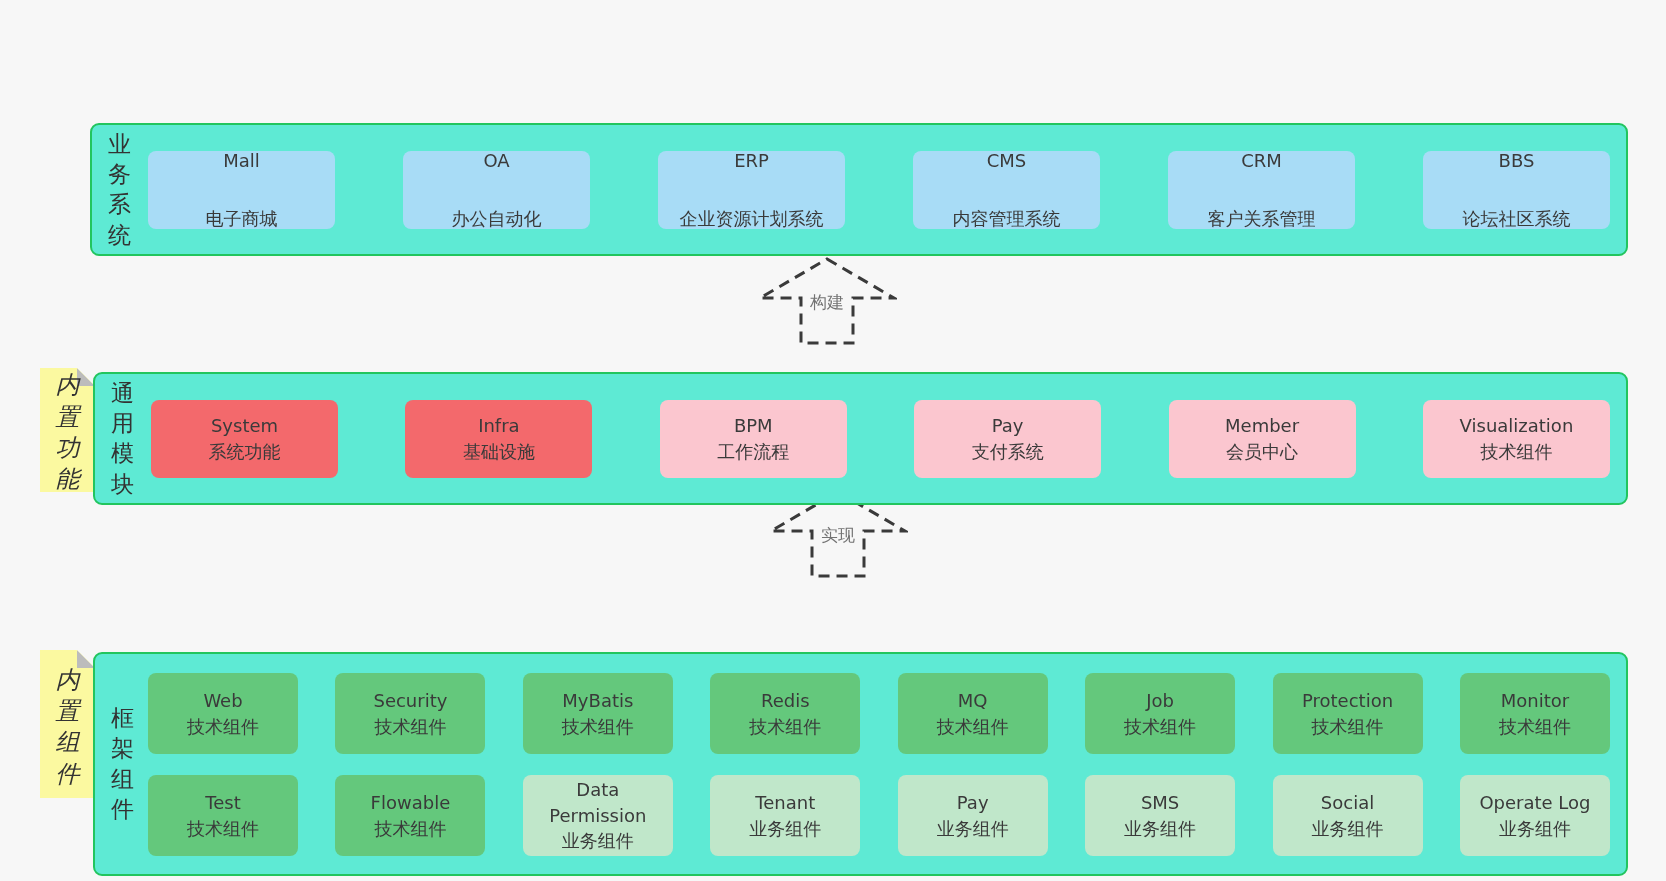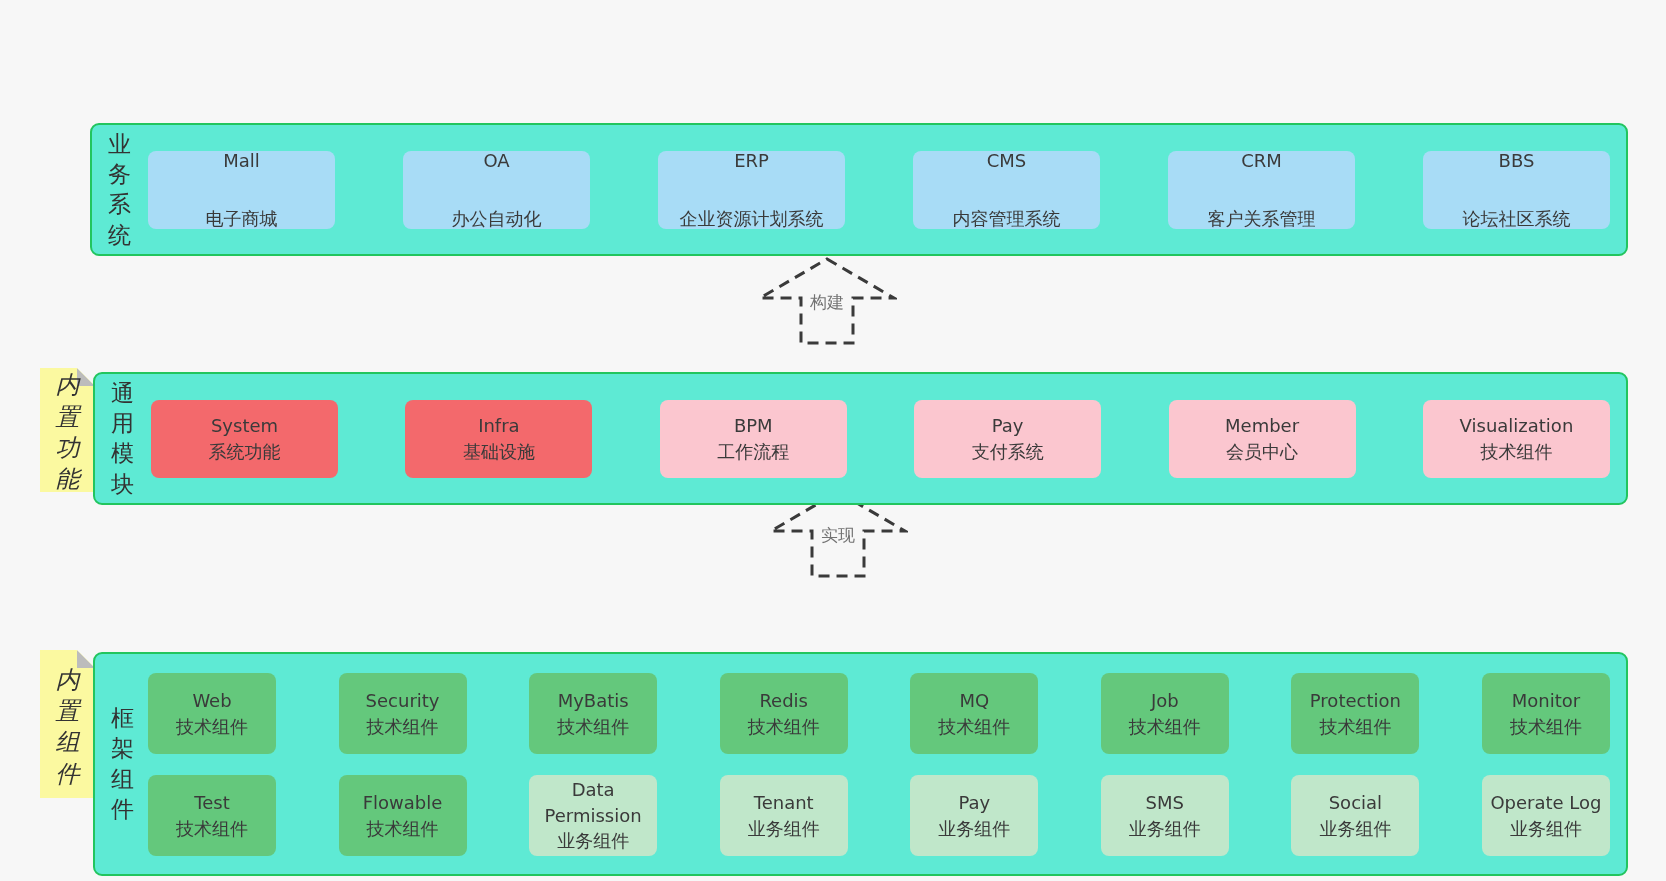--- a/index.html
+++ b/index.html
@@ -51,21 +51,21 @@
     transform:translateY(-50%);
     display:flex; justify-content:space-between;
   }
   .row6 .node { width:187px; height:78px; }
 
   .grid {
     position:absolute; left:53px; right:16px; top:19px; bottom:18px;
     display:flex; flex-direction:column; justify-content:space-between;
   }
   .grid-row { display:flex; justify-content:space-between; }
-  .grid .node { width:128px; height:81px; }
+  .grid .node { width:150px; height:81px; }
   .grid .node .nm { max-width:118px; }
 
   
   .sticky {
     position:absolute; width:55px; z-index:1;
     background:#fbf9a0;
     clip-path:polygon(0 0, calc(100% - 18px) 0, 100% 18px, 100% 100%, 0 100%);
   }
   #sticky-functions  { left:40px; top:368px; height:124px; }
   #sticky-components { left:40px; top:650px; height:148px; }

